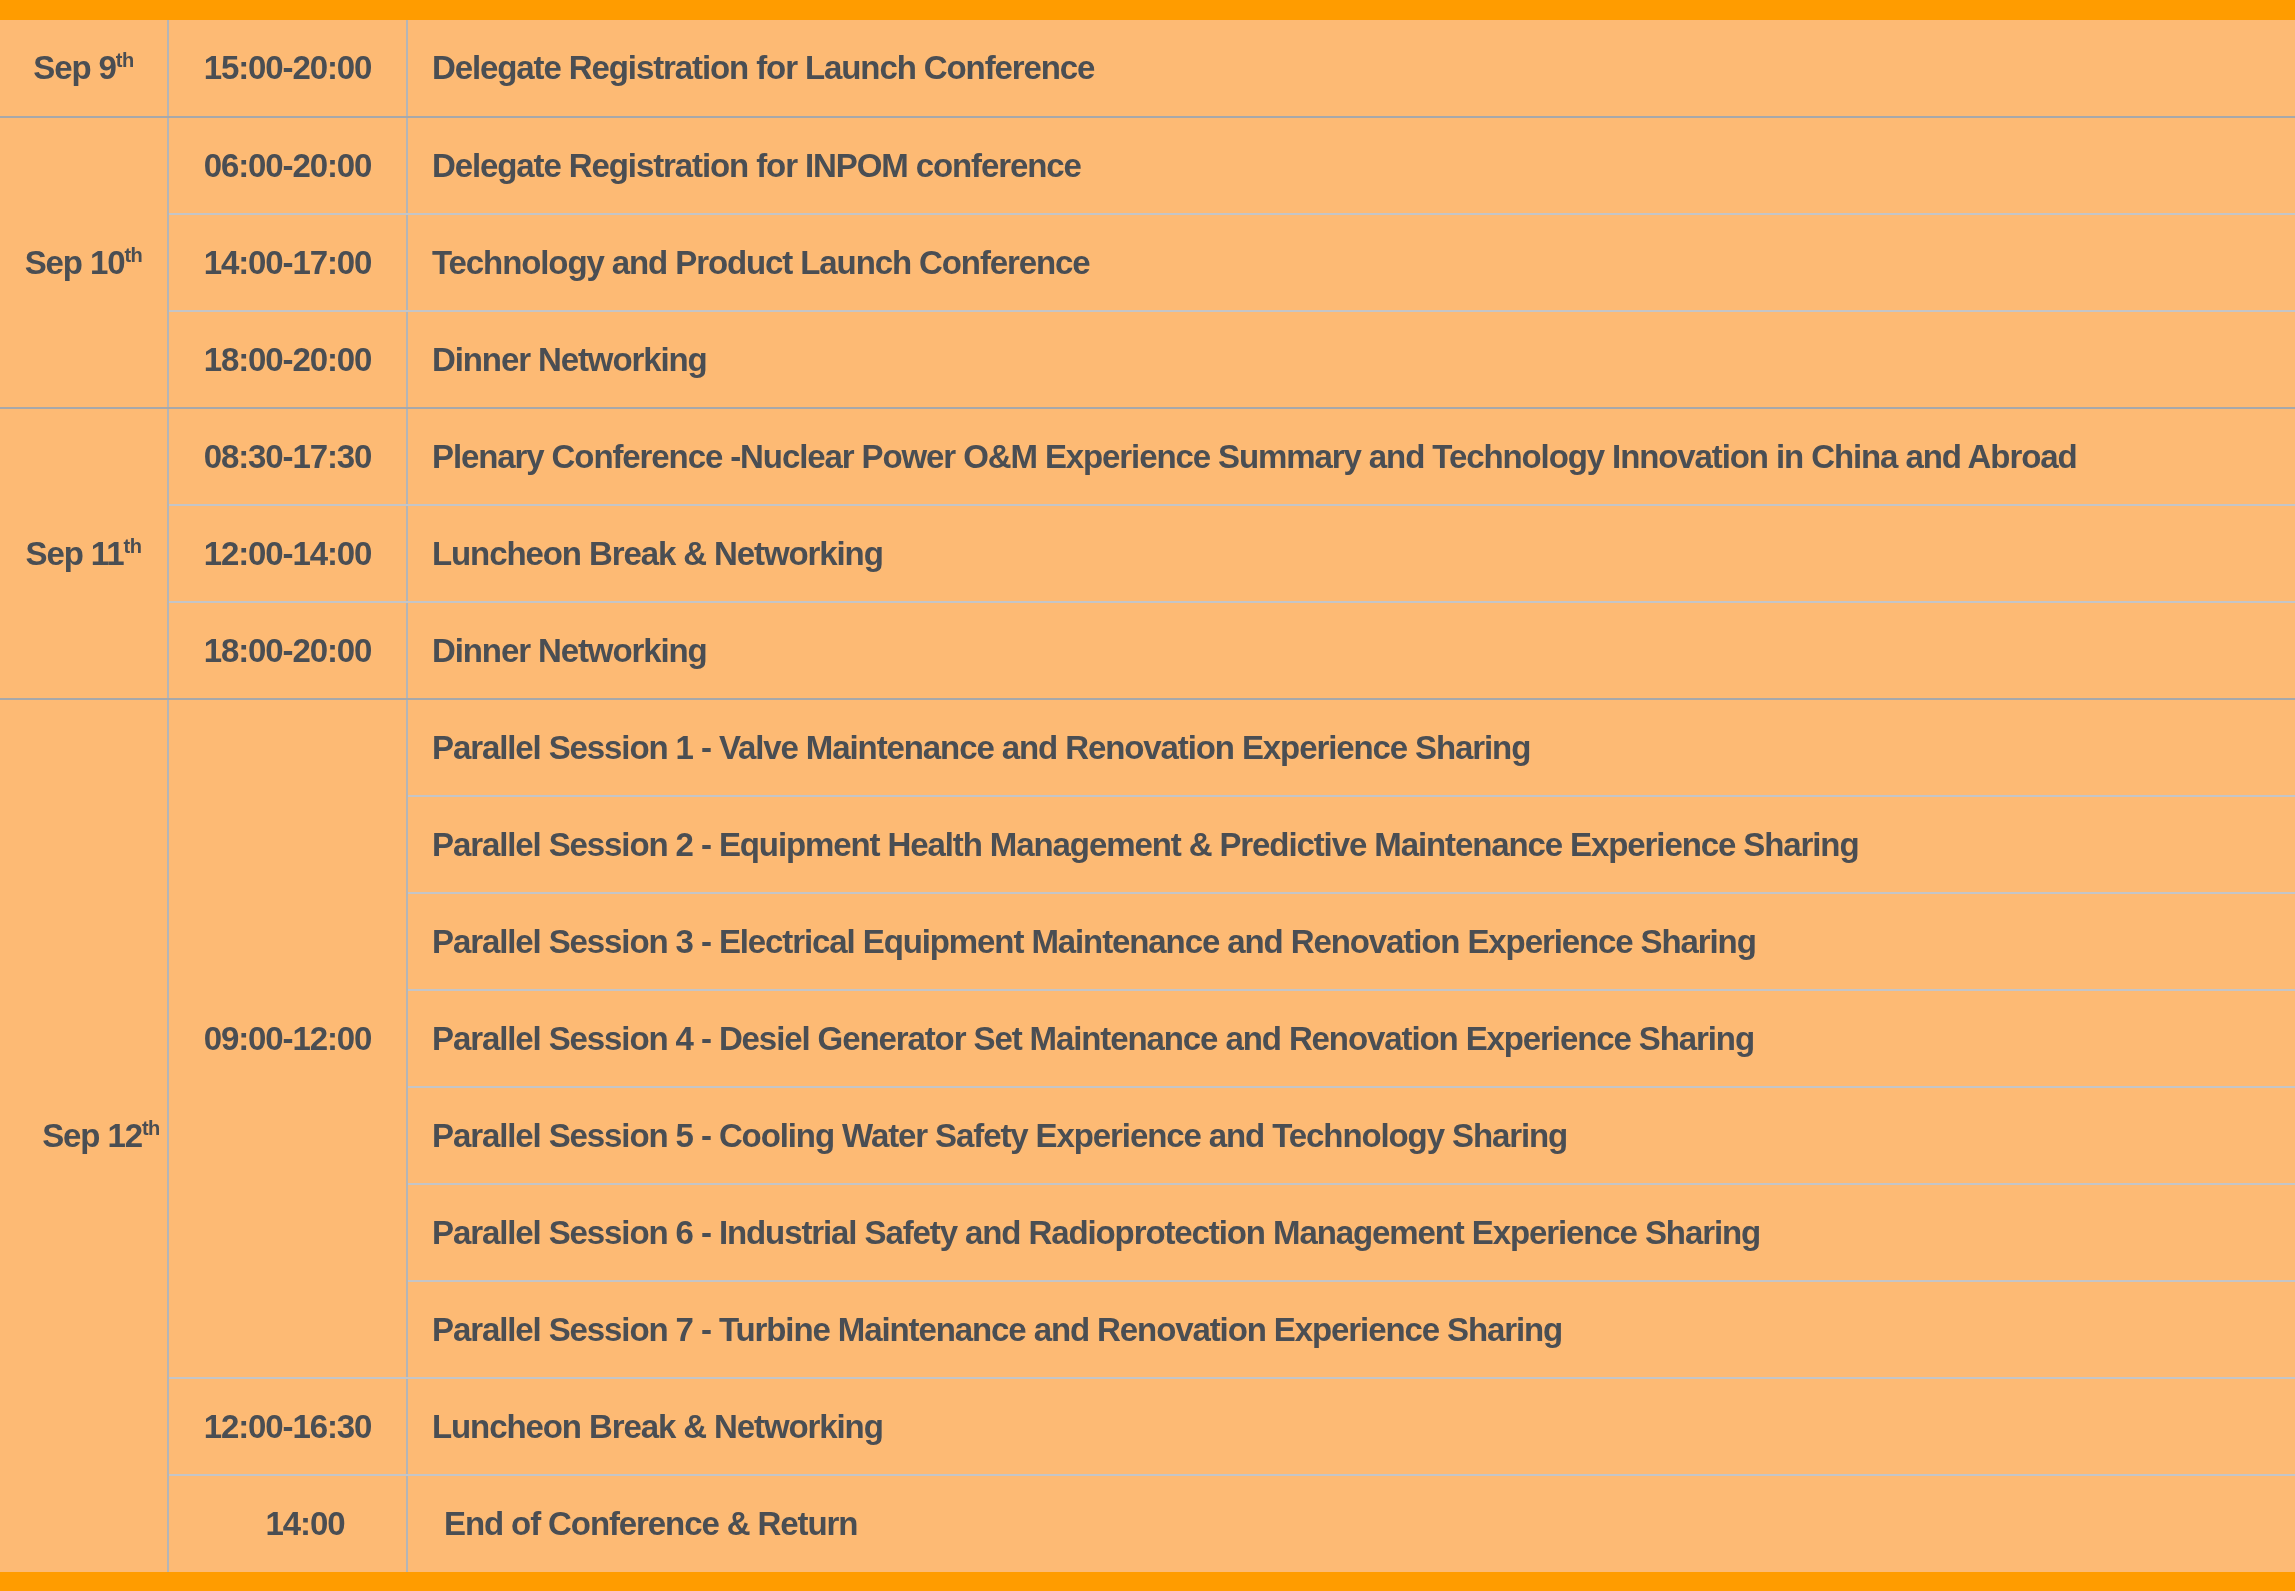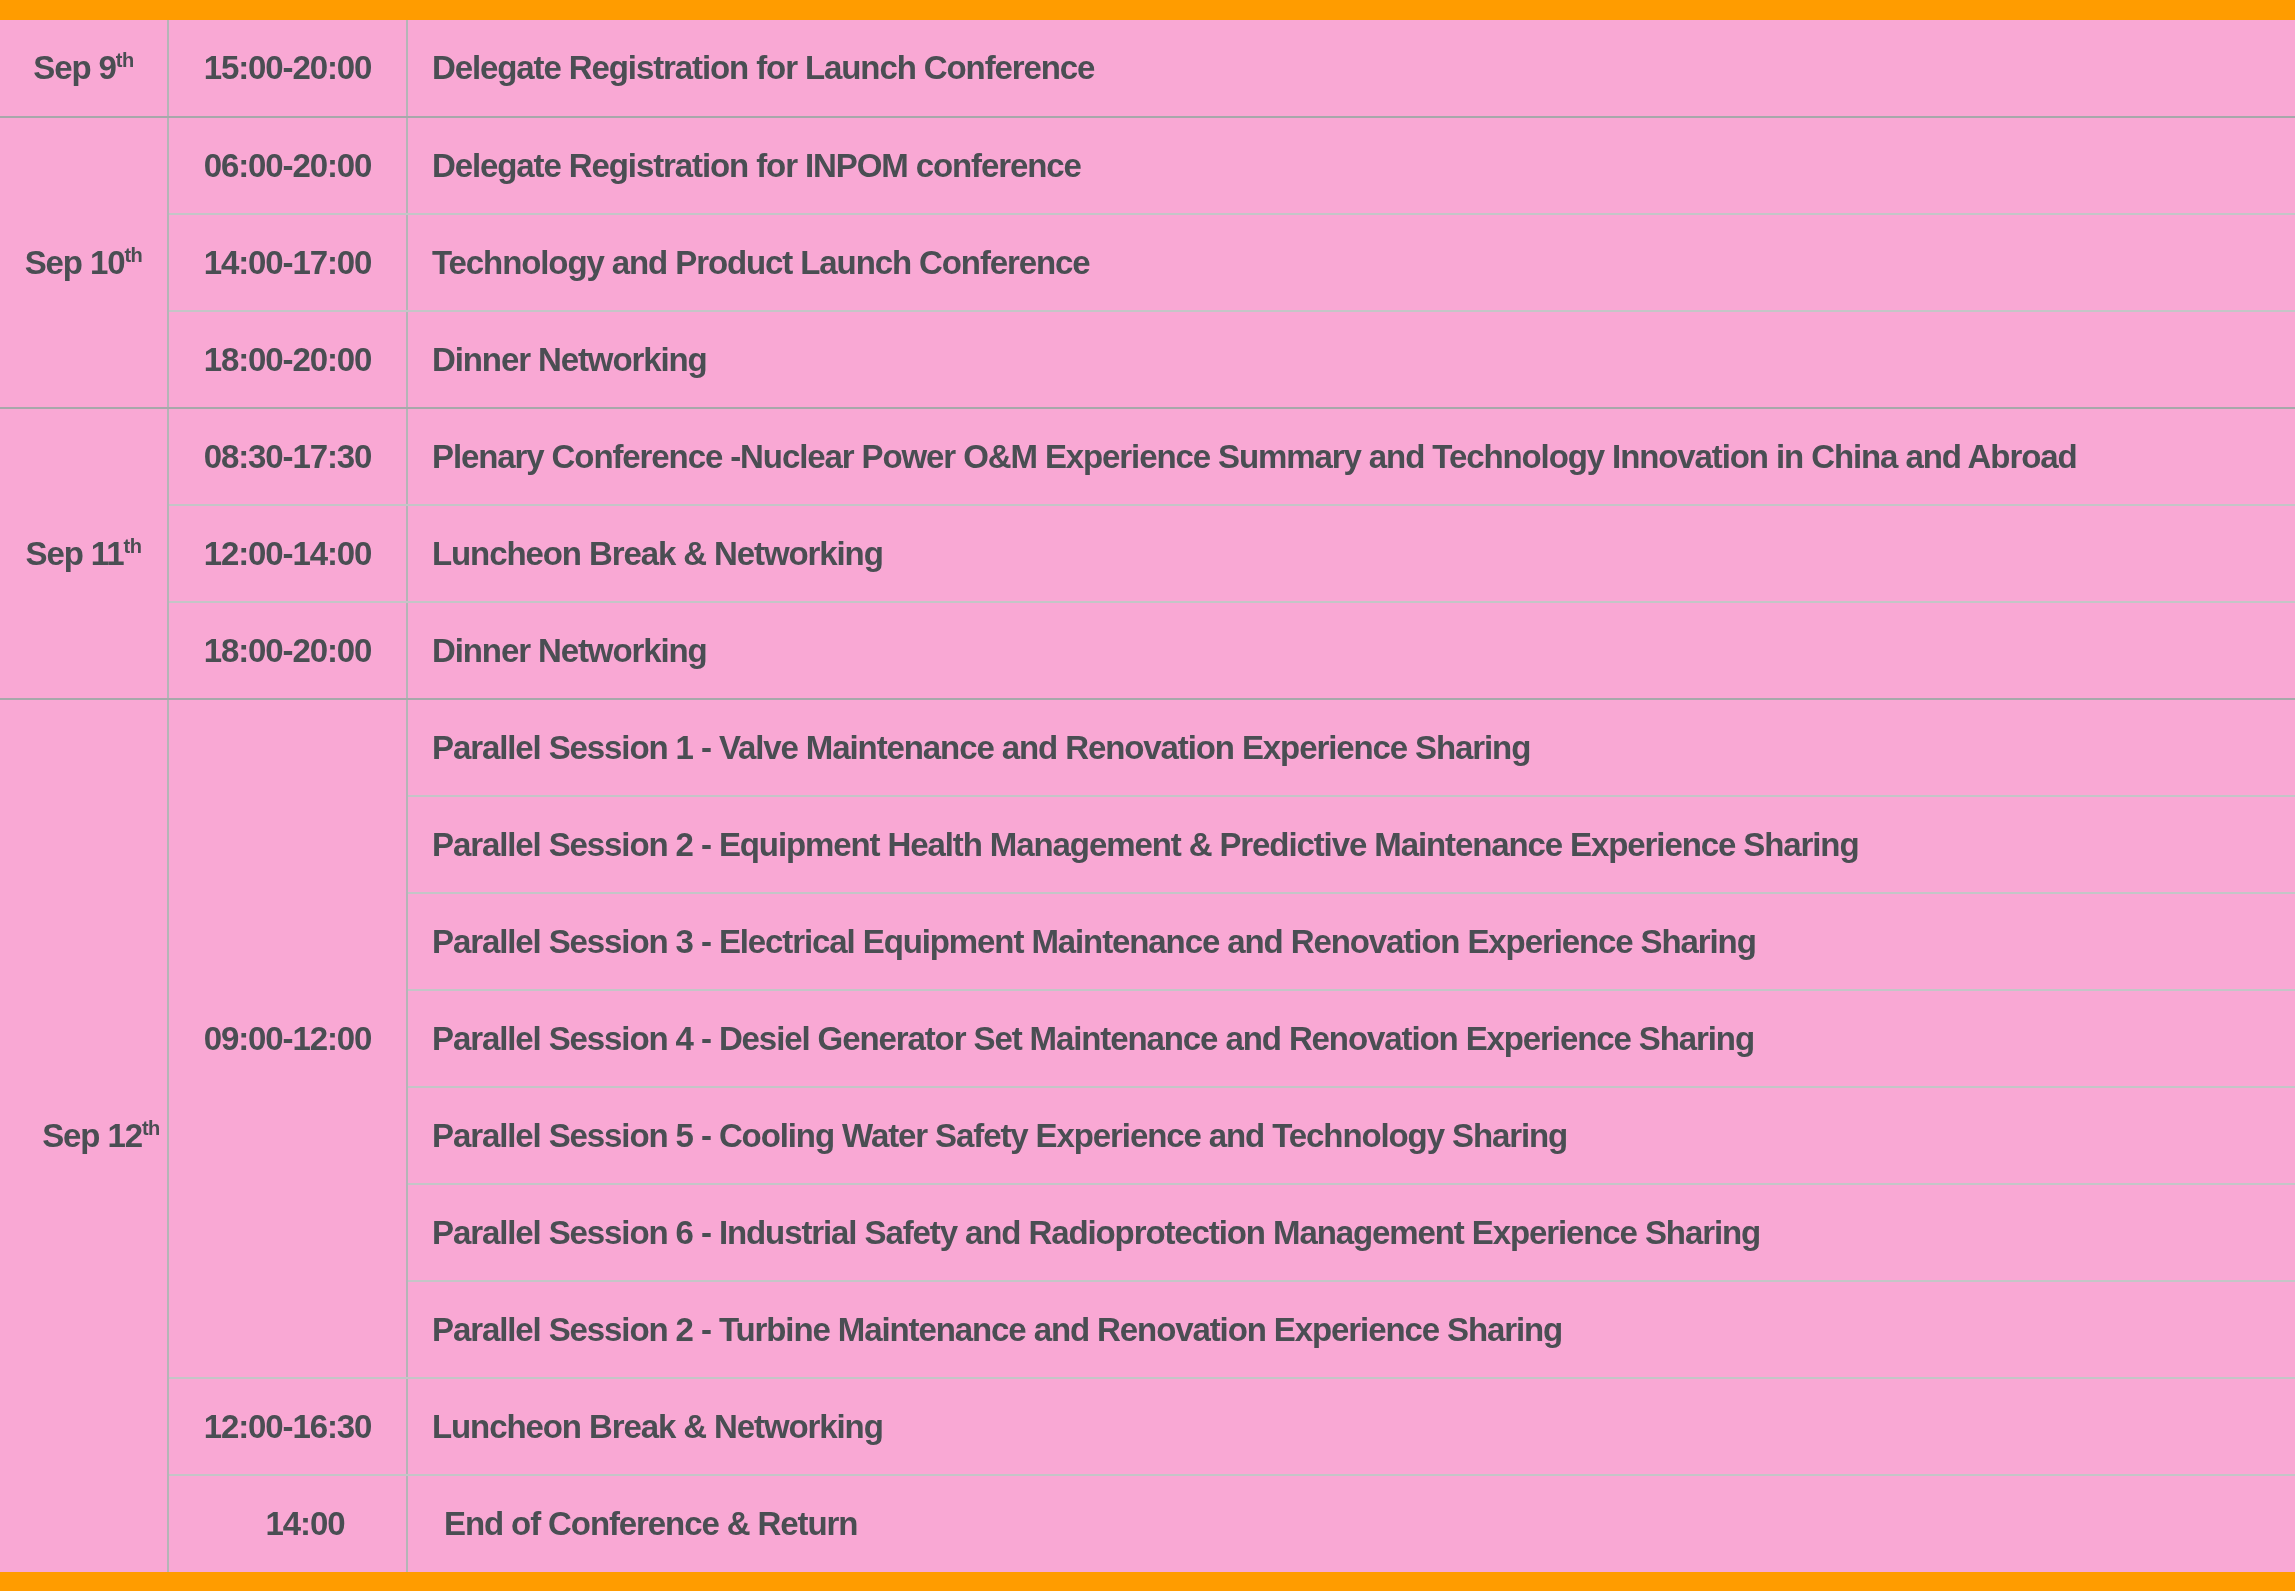--- a/index.html
+++ b/index.html
@@ -4,21 +4,21 @@
 <style>
   html, body {
     margin: 0;
     padding: 0;
     background: #ffffff;
   }
   .page {
     position: relative;
     width: 2296px;
     height: 1591px;
-    background: #f9a8d4;
+    background: #fdba74;
     overflow: hidden;
     font-family: "Liberation Sans", sans-serif;
   }
   .accent-bar {
     position: absolute;
     left: 0;
     width: 2296px;
     background: #FF9C00;
   }
   .accent-bar.top { top: 0; height: 20px; }
@@ -134,21 +134,21 @@
       <tr>
         <td class="event-cell">Parallel Session 4 - Desiel Generator Set Maintenance and Renovation Experience Sharing</td>
       </tr>
       <tr>
         <td class="event-cell">Parallel Session 5 - Cooling Water Safety Experience and Technology Sharing</td>
       </tr>
       <tr>
         <td class="event-cell">Parallel Session 6 - Industrial Safety and Radioprotection Management Experience Sharing</td>
       </tr>
       <tr>
-        <td class="event-cell">Parallel Session 2 - Turbine Maintenance and Renovation Experience Sharing</td>
+        <td class="event-cell">Parallel Session 7 - Turbine Maintenance and Renovation Experience Sharing</td>
       </tr>
       <tr>
         <td class="time-cell">12:00-16:30</td>
         <td class="event-cell">Luncheon Break &amp; Networking</td>
       </tr>
       <tr class="last-row">
         <td class="time-cell">14:00</td>
         <td class="event-cell">End of Conference &amp; Return</td>
       </tr>
     </tbody>

